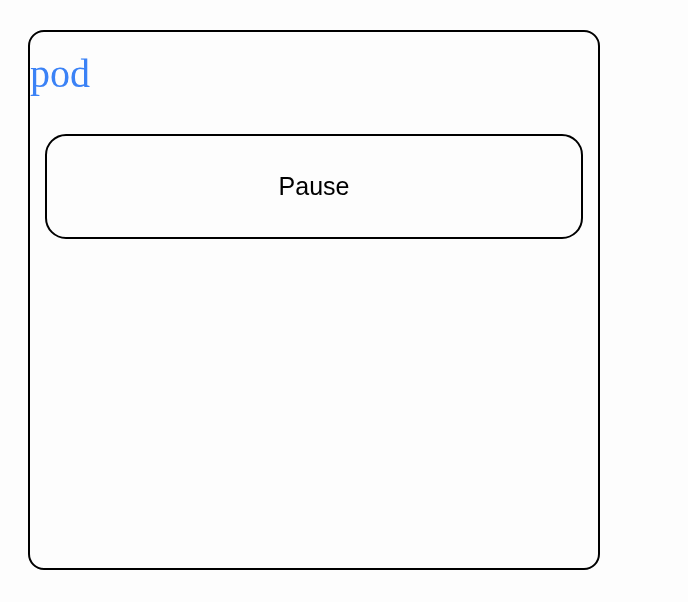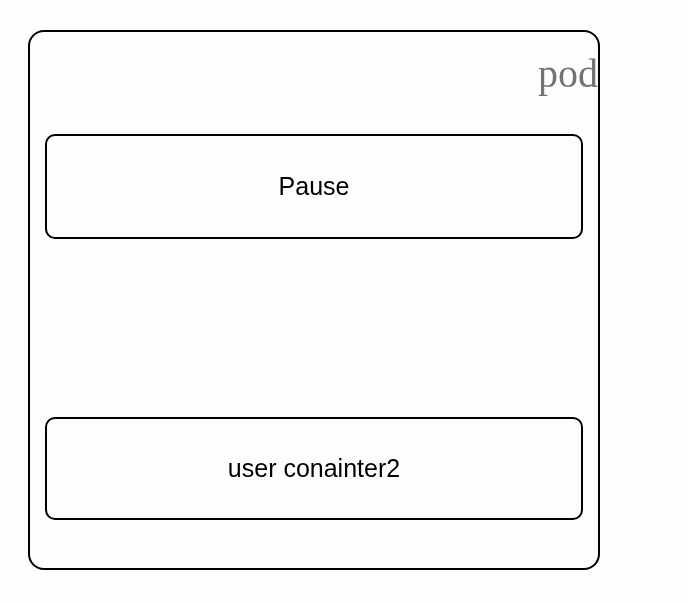--- a/index.html
+++ b/index.html
@@ -25,32 +25,32 @@
     border: 2px solid #000000;
     border-radius: 16px;
     background: #fdfdfd;
     box-sizing: border-box;
   }
   .pod-title {
     position: absolute;
     left: 0;
     top: 20px;
     width: 100%;
-    text-align: right;
+    text-align: left;
     font-family: "Liberation Serif", serif;
     font-size: 40px;
     line-height: 1.1;
-    color: #737373;
+    color: #3b82f6;
   }
   .container-box {
     position: absolute;
     left: 15px;
     width: 538px;
     border: 2px solid #000000;
-    border-radius: 10px;
+    border-radius: 21px;
     background: #fdfdfd;
     box-sizing: border-box;
     display: flex;
     align-items: center;
     justify-content: center;
     font-size: 25px;
     color: #000000;
   }
   .container-pause   { top: 102px; height: 105px; }
   .container-user1   { top: 255px; height: 103px; }
@@ -61,17 +61,14 @@
 
 <div class="canvas">
   <div class="pod-box">
     <div class="pod-title">pod</div>
 
     <div class="container-box container-pause">
       <span>Pause</span>
     </div>
 
 
-    <div class="container-box container-user2">
-      <span>user conainter2</span>
-    </div>
   </div>
 </div>
 
 </body></html>

